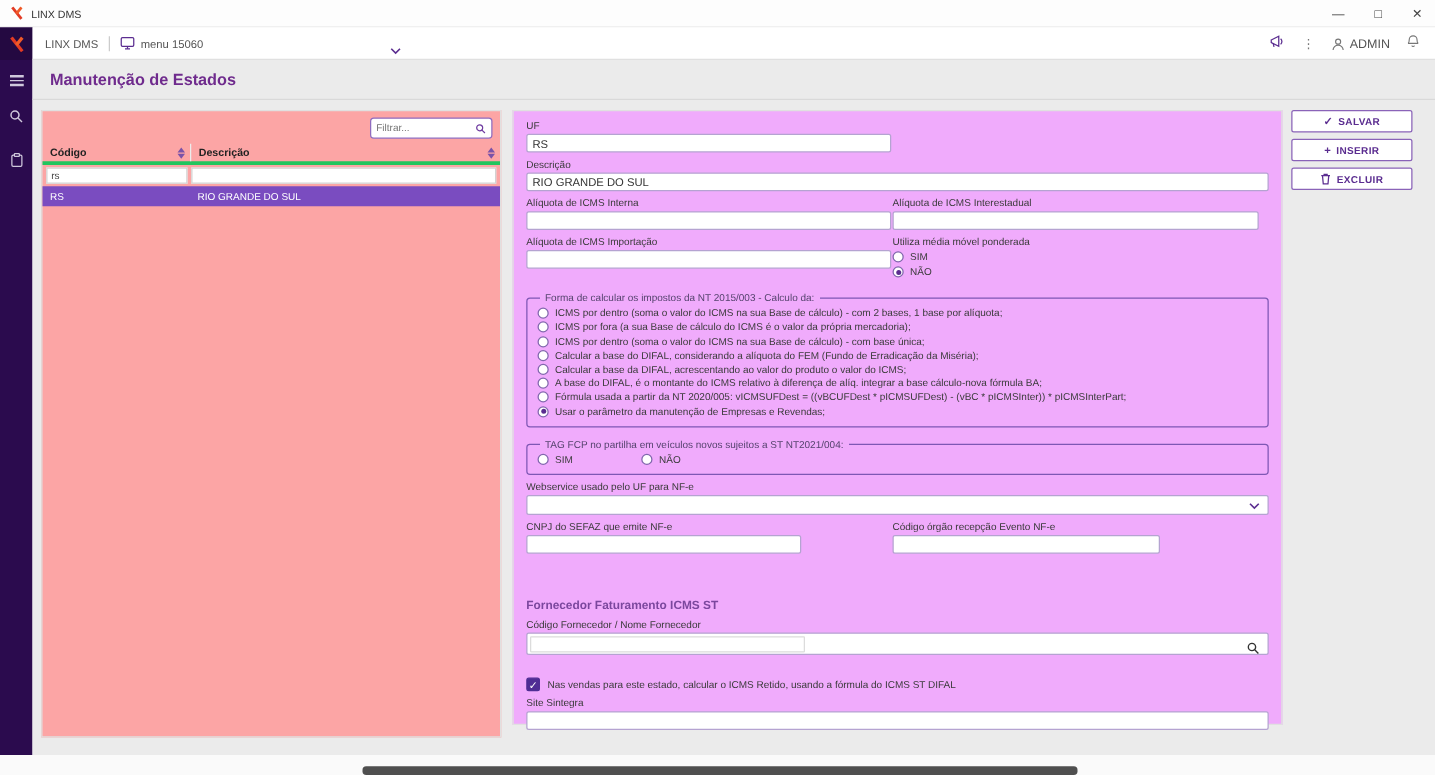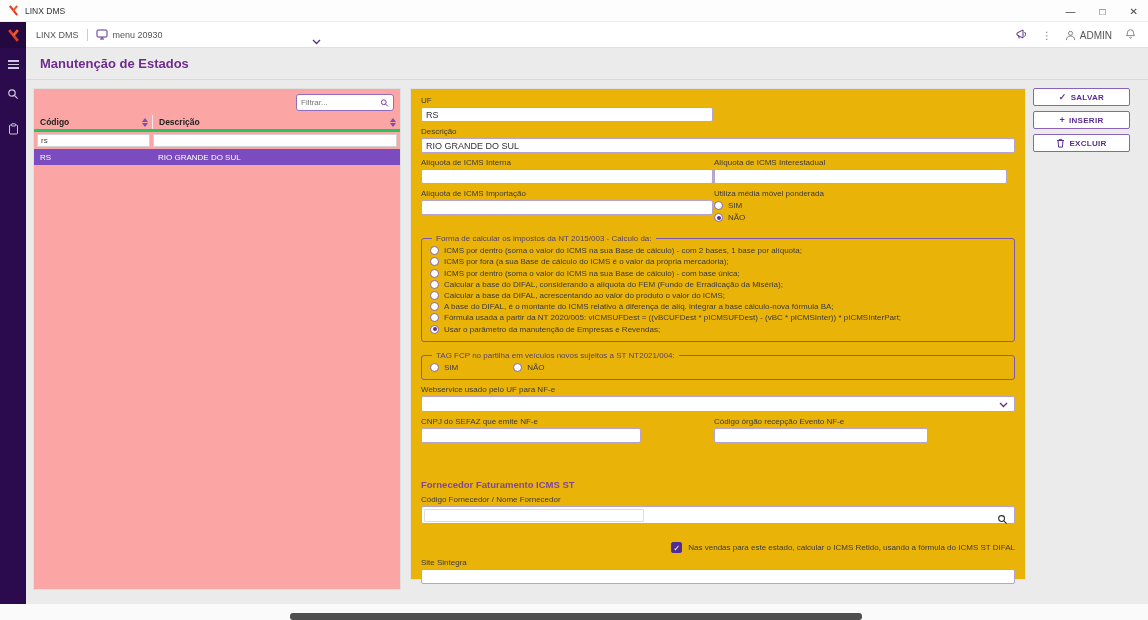--- a/index.html
+++ b/index.html
@@ -53,21 +53,21 @@
   .sort .down { border-top:4px solid #7a52a8; }
   .filter-row { position:absolute; left:0; top:43px; width:100%; height:17px; display:flex; gap:3px; padding:1px 3px; align-items:center; }
   .filter-row input { height:13px; border:1px solid #d2d2d2; font-size:8px; padding:0 3px; font-family:inherit; outline:none; color:#444; }
   .fr1 { width:113px; }
   .fr2 { flex:1; }
   .data-row { position:absolute; left:0; top:60px; width:100%; height:16px; background:#7a4cc0; color:#fff; display:flex; align-items:center; font-size:8px; cursor:pointer; }
   .cell1 { width:118px; padding-left:6px; }
   .cell2 { flex:1; padding-left:6px; }
 
   
-  .form-panel { position:absolute; left:384px; top:40px; width:616px; height:492px; background:#eab308; border:1px solid #e0e0e0; padding:5px 10px 8px; }
+  .form-panel { position:absolute; left:384px; top:40px; width:616px; height:492px; background:#f0abfc; border:1px solid #e0e0e0; padding:5px 10px 8px; }
   .f-label { display:block; font-size:8px; color:#3a3a3a; margin:5px 0 2px; }
   .f-input { display:block; height:15px; border:1px solid #b5a3d1; border-radius:2px; font-size:9px; padding:0 4px; font-family:inherit; color:#333; outline:none; background:#fff; }
   .w-half { width:292px; }
   .w-220 { width:220px; }
   .w-214 { width:214px; }
   .w-full { width:100%; }
   .row { display:flex; gap:1px; }
   .col { width:292px; }
   .col2 { width:293px; }
   .opt { display:flex; align-items:center; gap:5px; margin:3px 0; font-size:8px; color:#3a3a3a; cursor:pointer; }
@@ -76,21 +76,21 @@
   fieldset { border:1px solid #7e57b4; border-radius:3px; padding:1px 8px 5px; margin-top:9px; }
   fieldset legend { font-size:8px; color:#55436e; padding:0 4px; margin-left:2px; }
   fieldset .opt { margin:2.2px 0; }
   .tag-opts { display:flex; gap:55px; }
   .f-select { position:relative; height:16px; border:1px solid #b5a3d1; border-radius:2px; background:#fff; cursor:pointer; }
   .f-select svg { position:absolute; right:6px; top:5px; }
   .section-title { margin-top:36px; font-size:9.5px; font-weight:600; color:#7b479e; }
   .forn-box { position:relative; width:100%; height:18px; border:1px solid #b5a3d1; border-radius:2px; background:#fff; display:flex; align-items:center; padding:0 2px; }
   .forn-inner { width:220px; height:13px; border:1px solid #dcdcdc; border-radius:1px; outline:none; font-size:8.5px; padding:0 3px; font-family:inherit; }
   .forn-box .mag { position:absolute; right:6px; top:3.5px; cursor:pointer; }
-  .cb-row { display:flex; align-items:center; gap:6px; margin-top:18px; font-size:8px; color:#3a3a3a; cursor:pointer;justify-content:flex-end; }
+  .cb-row { display:flex; align-items:center; gap:6px; margin-top:18px; font-size:8px; color:#3a3a3a; cursor:pointer; }
   .cb { width:11px; height:11px; border:1px solid #4f2d94; border-radius:2px; background:#fff; flex:none; }
   .cb.on { background:#4f2d94; }
   .cb.on::after { content:"✓"; display:block; color:#fff; font-size:8.5px; line-height:11px; text-align:center; }
 
   
   .actions { position:absolute; left:1007px; top:40px; width:97px; display:flex; flex-direction:column; gap:5px; }
   .btn { height:18px; background:#fff; border:1px solid #8a63b8; border-radius:2px; color:#5b2d90; font-size:8px; font-weight:bold; letter-spacing:.3px; display:flex; align-items:center; justify-content:center; gap:4px; cursor:pointer; font-family:inherit; }
   .btn .gly { font-size:9px; font-weight:bold; }
 
   
@@ -146,21 +146,21 @@
   </div>
 
   <div class="topbar">
     <span class="brand">LINX DMS</span>
     <span class="vsep"></span>
     <svg width="12" height="11" viewBox="0 0 12 11">
         <rect x="1" y="1" width="10" height="7" rx="1" fill="none" stroke="#5b2d90"></rect>
         <line x1="4" y1="10" x2="8" y2="10" stroke="#5b2d90"></line>
         <line x1="6" y1="8" x2="6" y2="10" stroke="#5b2d90"></line>
       </svg>
-    <span class="menu-label">menu 20930</span>
+    <span class="menu-label">menu 15060</span>
     <span class="menu-chevron">
       <svg width="9" height="6" viewBox="0 0 9 6">
           <polyline points="1,1 4.5,4.5 8,1" fill="none" stroke="#5b2d90" stroke-width="1.3"></polyline>
         </svg>
     </span>
     <div class="topbar-right">
       <span>
         <svg width="13" height="11" viewBox="0 0 13 11">
             <path d="M1 4 L7 1 V9 L1 6 Z" fill="none" stroke="#5b2d90"></path>
             <path d="M8.5 3 a3 3 0 0 1 0 4.5" fill="none" stroke="#5b2d90"></path>

